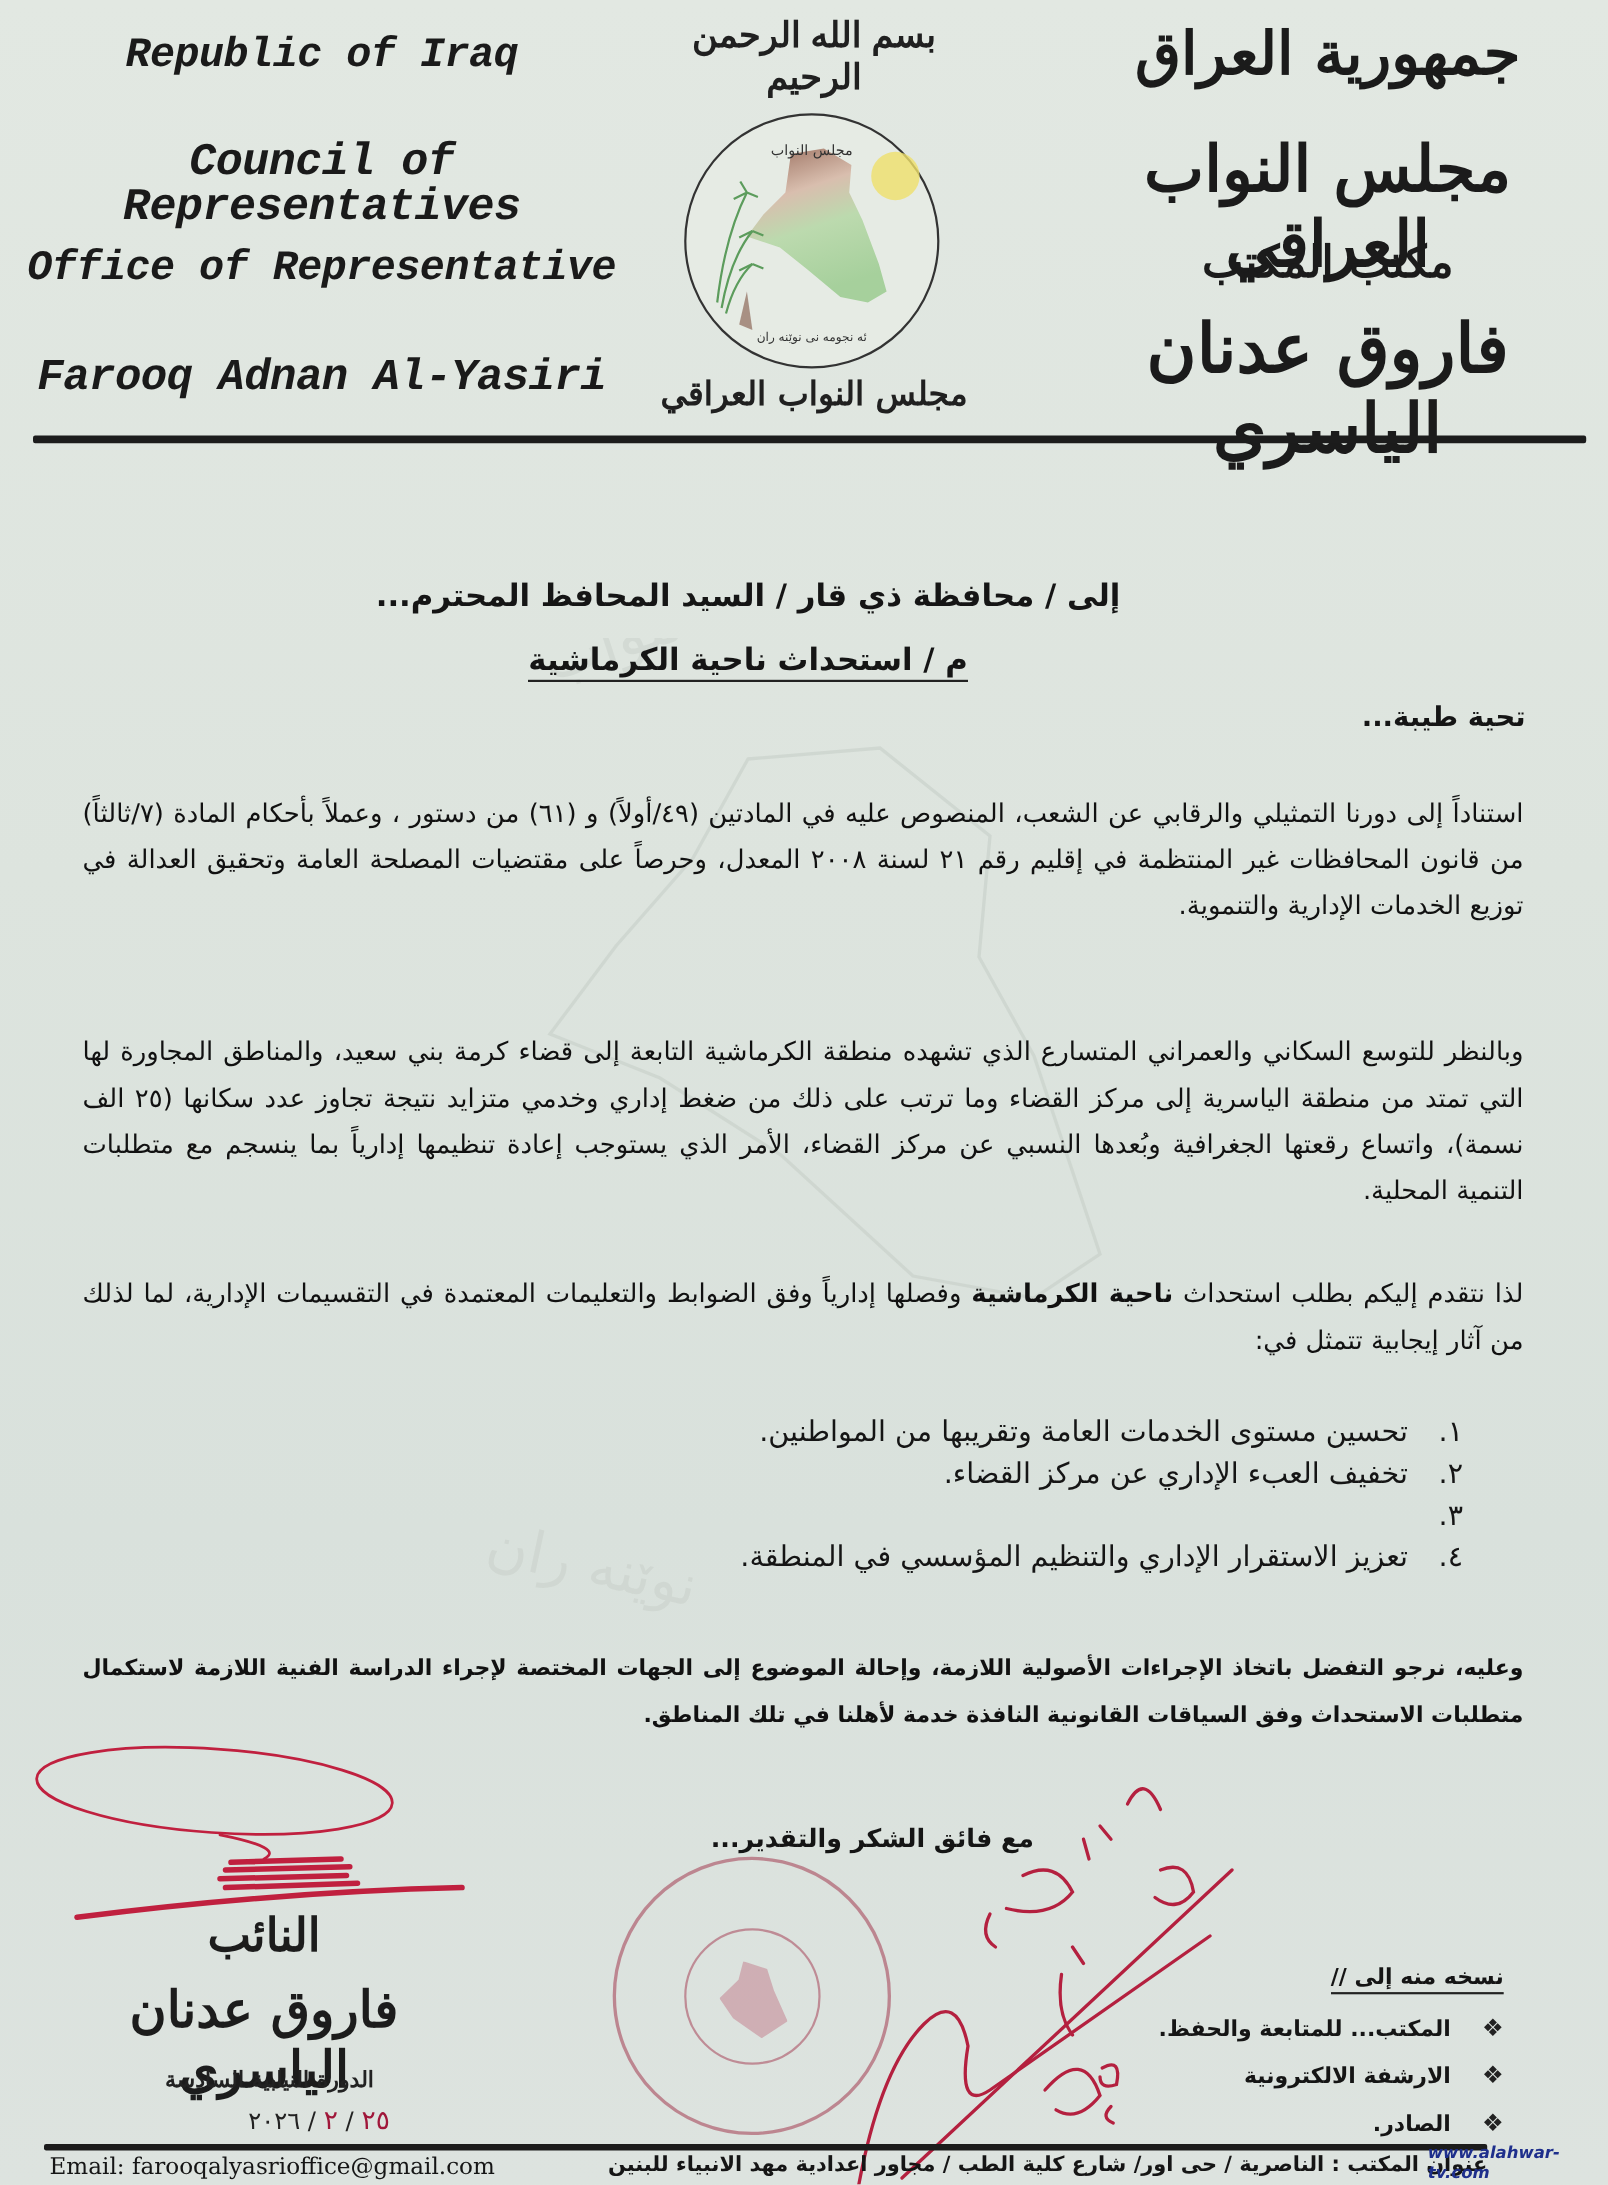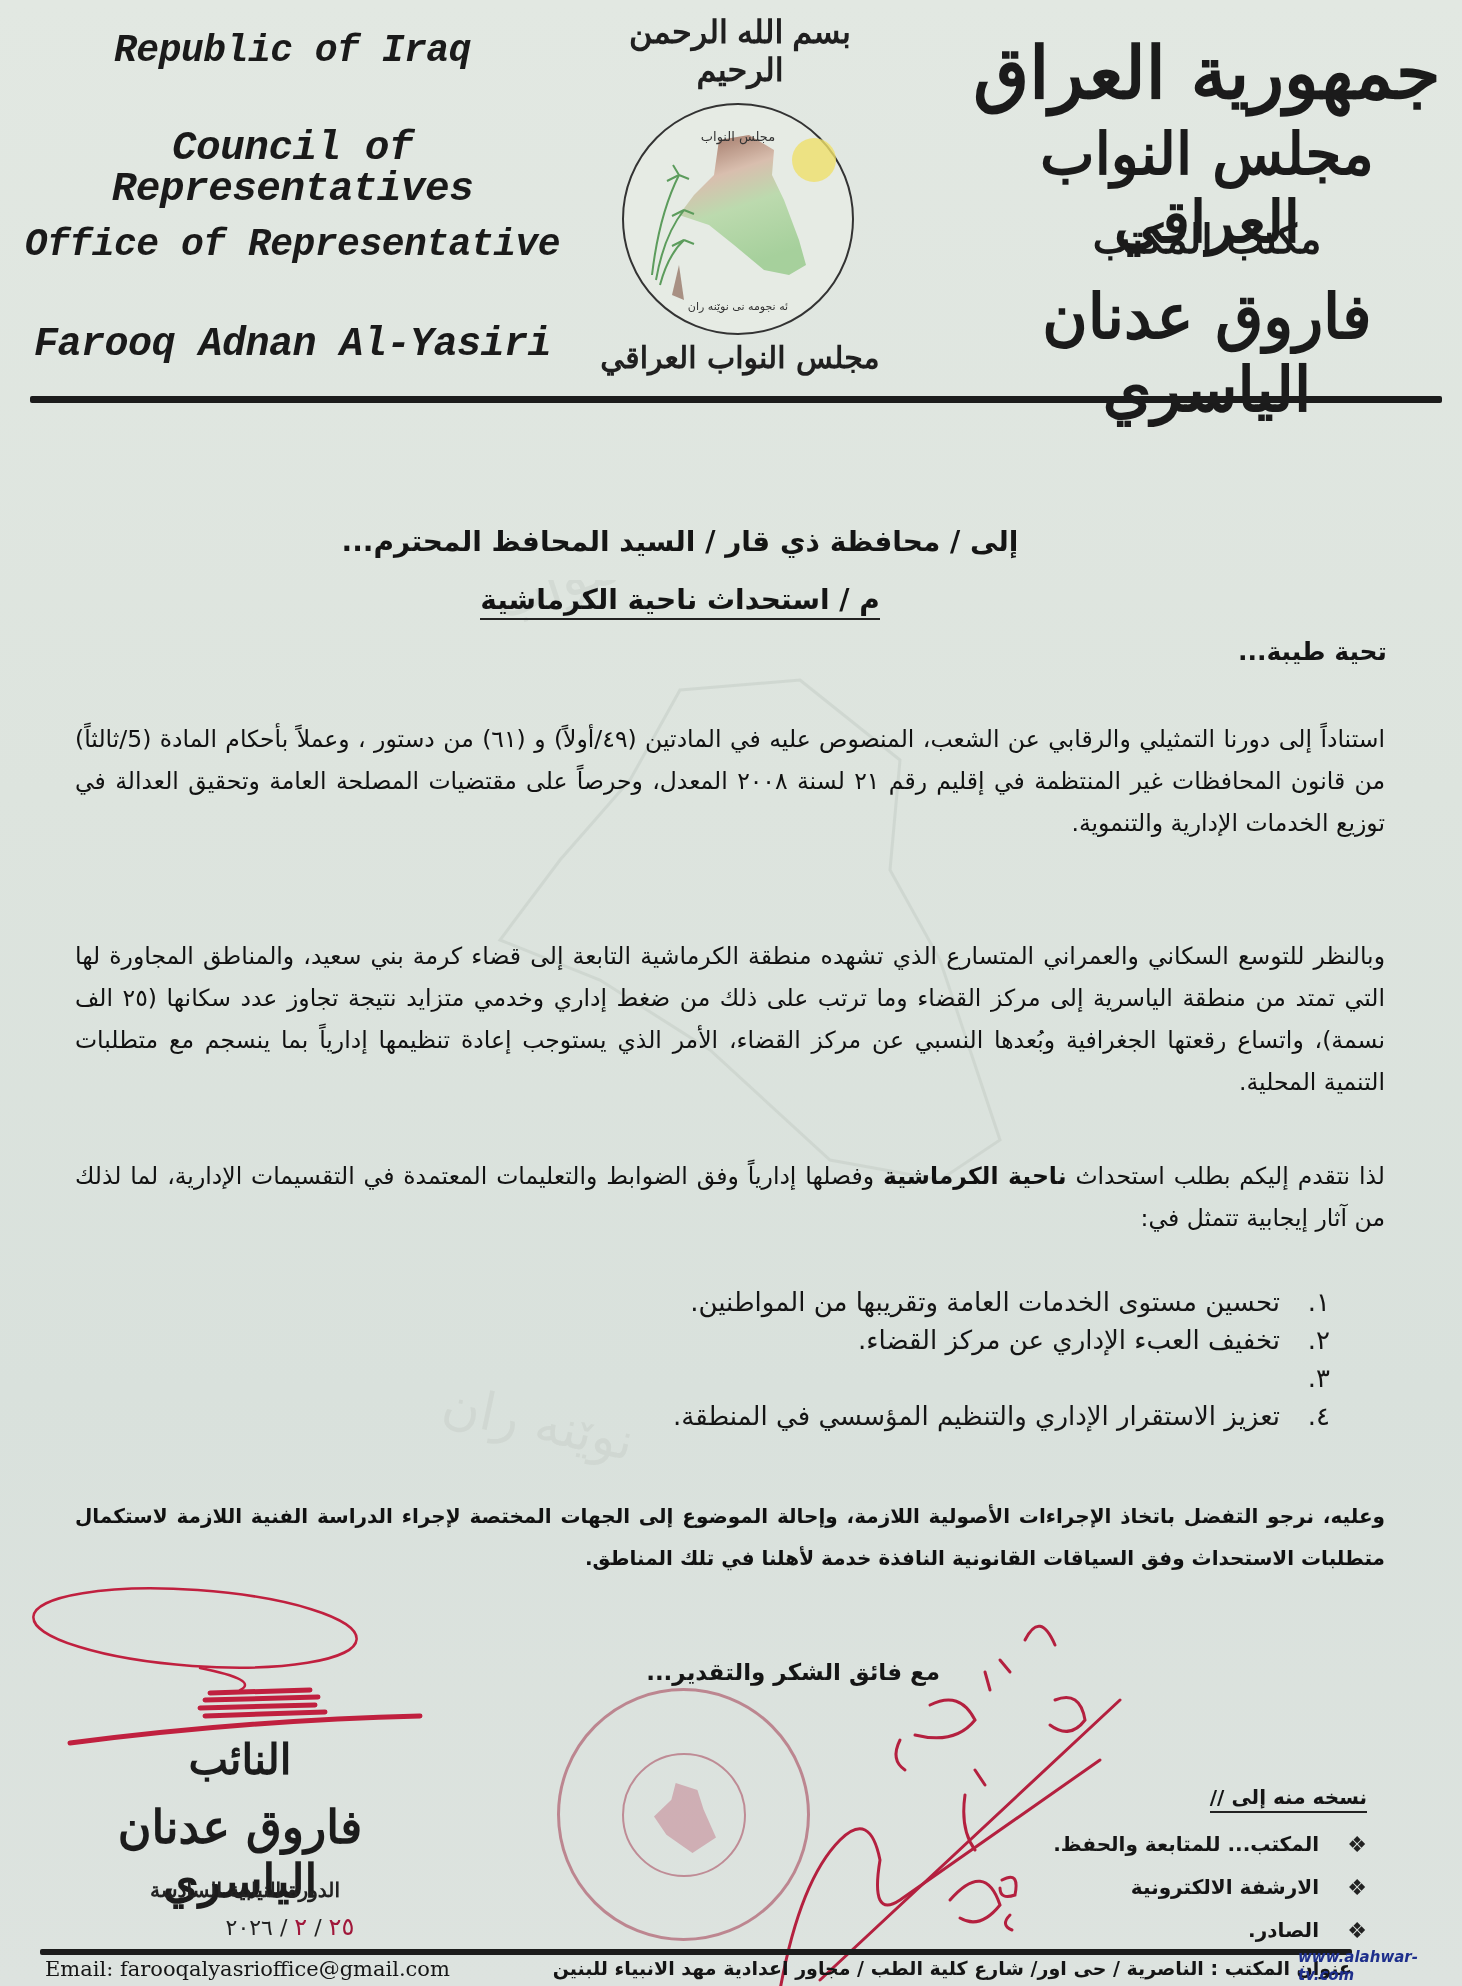--- a/index.html
+++ b/index.html
@@ -22,21 +22,21 @@
     }
     .hdr-en .l1 { position: absolute; left: 0; width: 545px; top: 12px; }
     .hdr-en .l2 { position: absolute; left: 0; width: 545px; top: 108px; font-size: 41px; }
     .hdr-en .l3 { position: absolute; left: 0; width: 545px; top: 206px; }
     .hdr-en .l4 { position: absolute; left: 0; width: 545px; top: 305px; font-size: 40px; }
 
     .hdr-ar { position: absolute; right: 20px; top: 10px; width: 470px; text-align: center; direction: rtl; }
     .hdr-ar div {
       font-family: "DejaVu Serif", serif; font-weight: bold; color: #1b1b1b; position: absolute; left: 0; width: 470px;
     }
-    .hdr-ar .a1 { top: 20px; font-size: 72px; }
+    .hdr-ar .a1 { top: 6px; font-size: 54px; }
     .hdr-ar .a2 { top: 110px; font-size: 58px; }
     .hdr-ar .a3 { top: 205px; font-size: 40px; }
     .hdr-ar .a4 { top: 270px; font-size: 62px; }
 
     .logo-wrap { position: absolute; left: 600px; top: 8px; width: 280px; height: 380px; text-align: center; }
     .basmala { position: absolute; left: 0; top: 5px; width: 280px; font-family: Liberation Sans, sans-serif; font-weight: bold; font-size: 32px; direction: rtl; color: #202020; }
     .logo-circle {
       position: absolute; left: 22px; top: 95px; width: 228px; height: 228px; border-radius: 50%;
       border: 2px solid #333; background: #e6ebe4;
     }
@@ -154,21 +154,21 @@
   <svg style="position:absolute;left:380px;top:580px;" width="720" height="900">
     <path d="M300 110 L420 100 L520 180 L510 290 L560 380 L620 560 L560 600 L450 580 L330 470 L220 400 L120 360 L180 280 L250 200 Z" fill="none" stroke="#c7cfc8" stroke-width="3" opacity="0.6"></path>
     <text x="120" y="40" font-size="56" fill="#c9d0ca" opacity="0.5" font-family="DejaVu Serif" transform="rotate(-18 120 40)">مجلس النواب</text>
     <text x="60" y="840" font-size="52" fill="#c9d0ca" opacity="0.55" font-family="DejaVu Serif" transform="rotate(12 60 840)">نوێنه ران</text>
   </svg>
 
   <div class="addr">إلى / محافظة ذي قار / السيد المحافظ المحترم...</div>
   <div class="subject"><span>م / استحداث ناحية الكرماشية</span></div>
   <div class="greet">تحية طيبة...</div>
 
-  <div class="para ar p1">استناداً إلى دورنا التمثيلي والرقابي عن الشعب، المنصوص عليه في المادتين (٤٩/أولاً) و (٦١) من دستور ، وعملاً بأحكام المادة (5/ثالثاً) من قانون المحافظات غير المنتظمة في إقليم رقم ٢١ لسنة ٢٠٠٨ المعدل، وحرصاً على مقتضيات المصلحة العامة وتحقيق العدالة في توزيع الخدمات الإدارية والتنموية.</div>
+  <div class="para ar p1">استناداً إلى دورنا التمثيلي والرقابي عن الشعب، المنصوص عليه في المادتين (٤٩/أولاً) و (٦١) من دستور ، وعملاً بأحكام المادة (٧/ثالثاً) من قانون المحافظات غير المنتظمة في إقليم رقم ٢١ لسنة ٢٠٠٨ المعدل، وحرصاً على مقتضيات المصلحة العامة وتحقيق العدالة في توزيع الخدمات الإدارية والتنموية.</div>
   <div class="para ar p2">وبالنظر للتوسع السكاني والعمراني المتسارع الذي تشهده منطقة الكرماشية التابعة إلى قضاء كرمة بني سعيد، والمناطق المجاورة لها التي تمتد من منطقة الياسرية إلى مركز القضاء وما ترتب على ذلك من ضغط إداري وخدمي متزايد نتيجة تجاوز عدد سكانها (٢٥ الف نسمة)، واتساع رقعتها الجغرافية وبُعدها النسبي عن مركز القضاء، الأمر الذي يستوجب إعادة تنظيمها إدارياً بما ينسجم مع متطلبات التنمية المحلية.</div>
   <div class="para ar p3"><span>لذا نتقدم إليكم بطلب استحداث </span><b>ناحية الكرماشية</b><span> وفصلها إدارياً وفق الضوابط والتعليمات المعتمدة في التقسيمات الإدارية، لما لذلك من آثار إيجابية تتمثل في:</span></div>
 
   <ul class="list">
     <li>
         <span class="n">١.</span>
         <span class="t">تحسين مستوى الخدمات العامة وتقريبها من المواطنين.</span>
       </li>
     <li>
         <span class="n">٢.</span>

